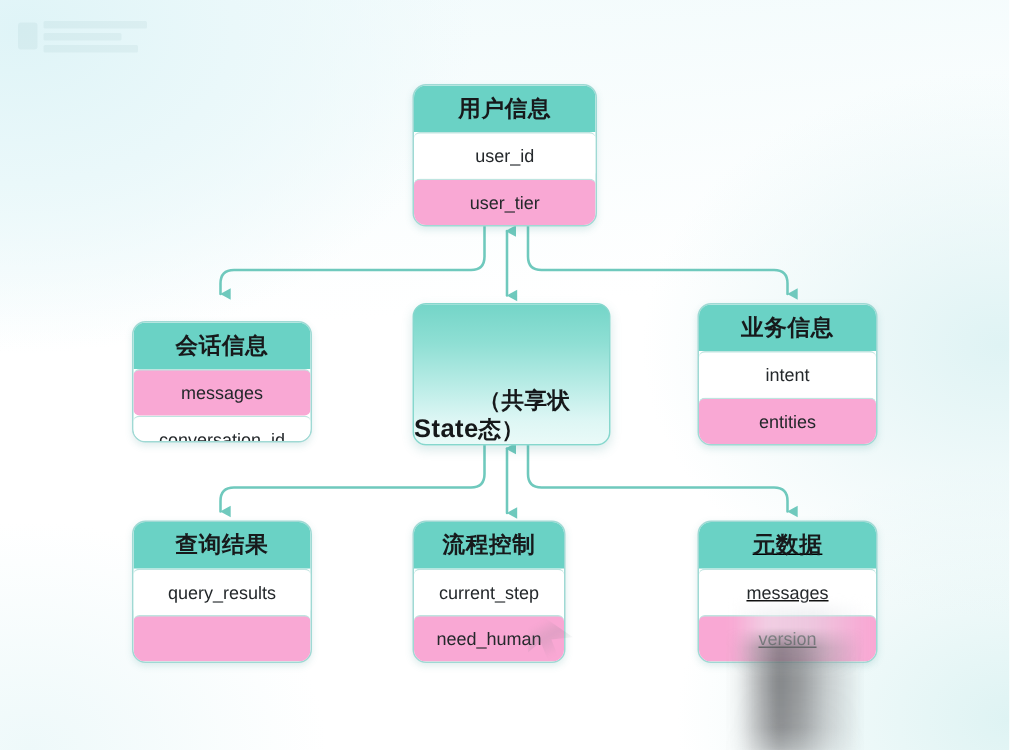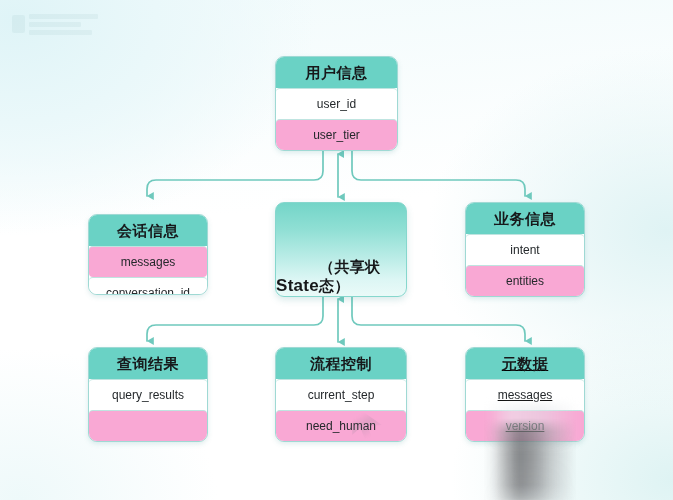--- a/index.html
+++ b/index.html
@@ -168,21 +168,21 @@
     <div class="row">query_results</div>
     <div class="row alt empty"></div>
   </div>
 
   <div class="node" id="n-business-info" style="left:465px;top:202px;width:120px;height:95px;">
     <div class="hdr">业务信息</div>
     <div class="row">intent</div>
     <div class="row alt">entities</div>
   </div>
 
-  <div class="node" id="n-flow-control" style="left:275px;top:347px;width:132px;height:95px;">
+  <div class="node" id="n-flow-control" style="left:275px;top:347px;width:102px;height:95px;">
     <div class="hdr">流程控制</div>
     <div class="row">current_step</div>
     <div class="row alt">need_human</div>
   </div>
 
   <div class="node" id="n-metadata" style="left:465px;top:347px;width:120px;height:95px;text-decoration:underline;">
     <div class="hdr">元数据</div>
     <div class="row">messages</div>
     <div class="row alt">version</div>
   </div>

